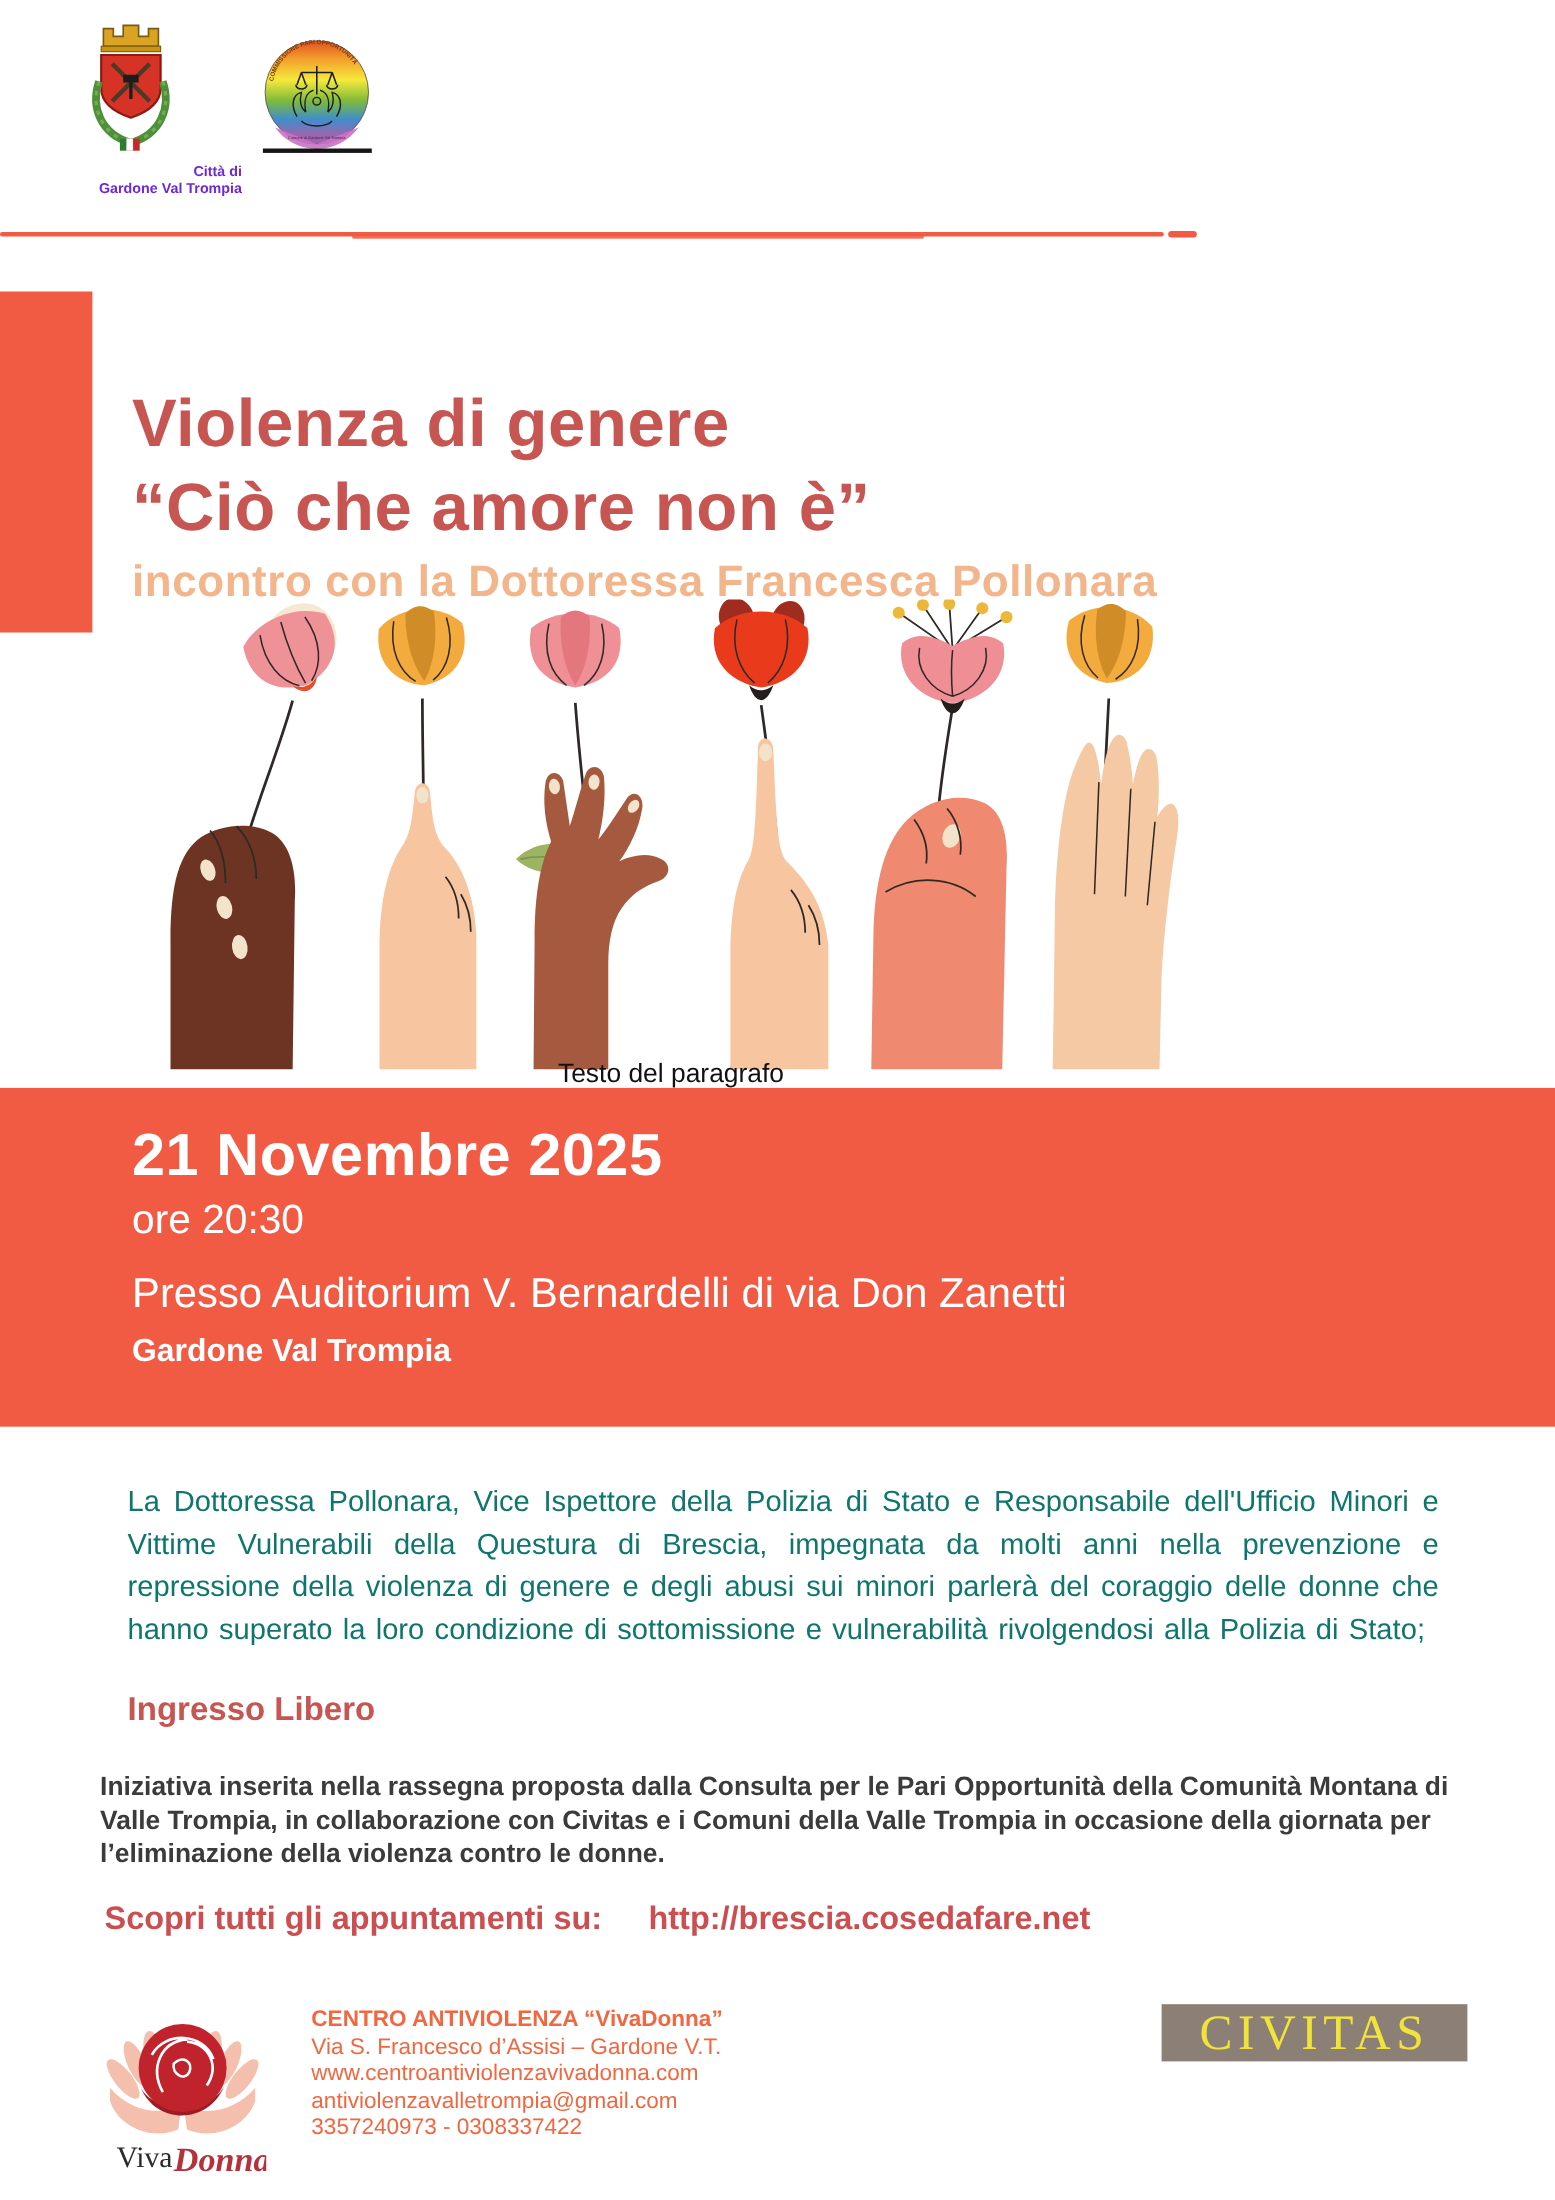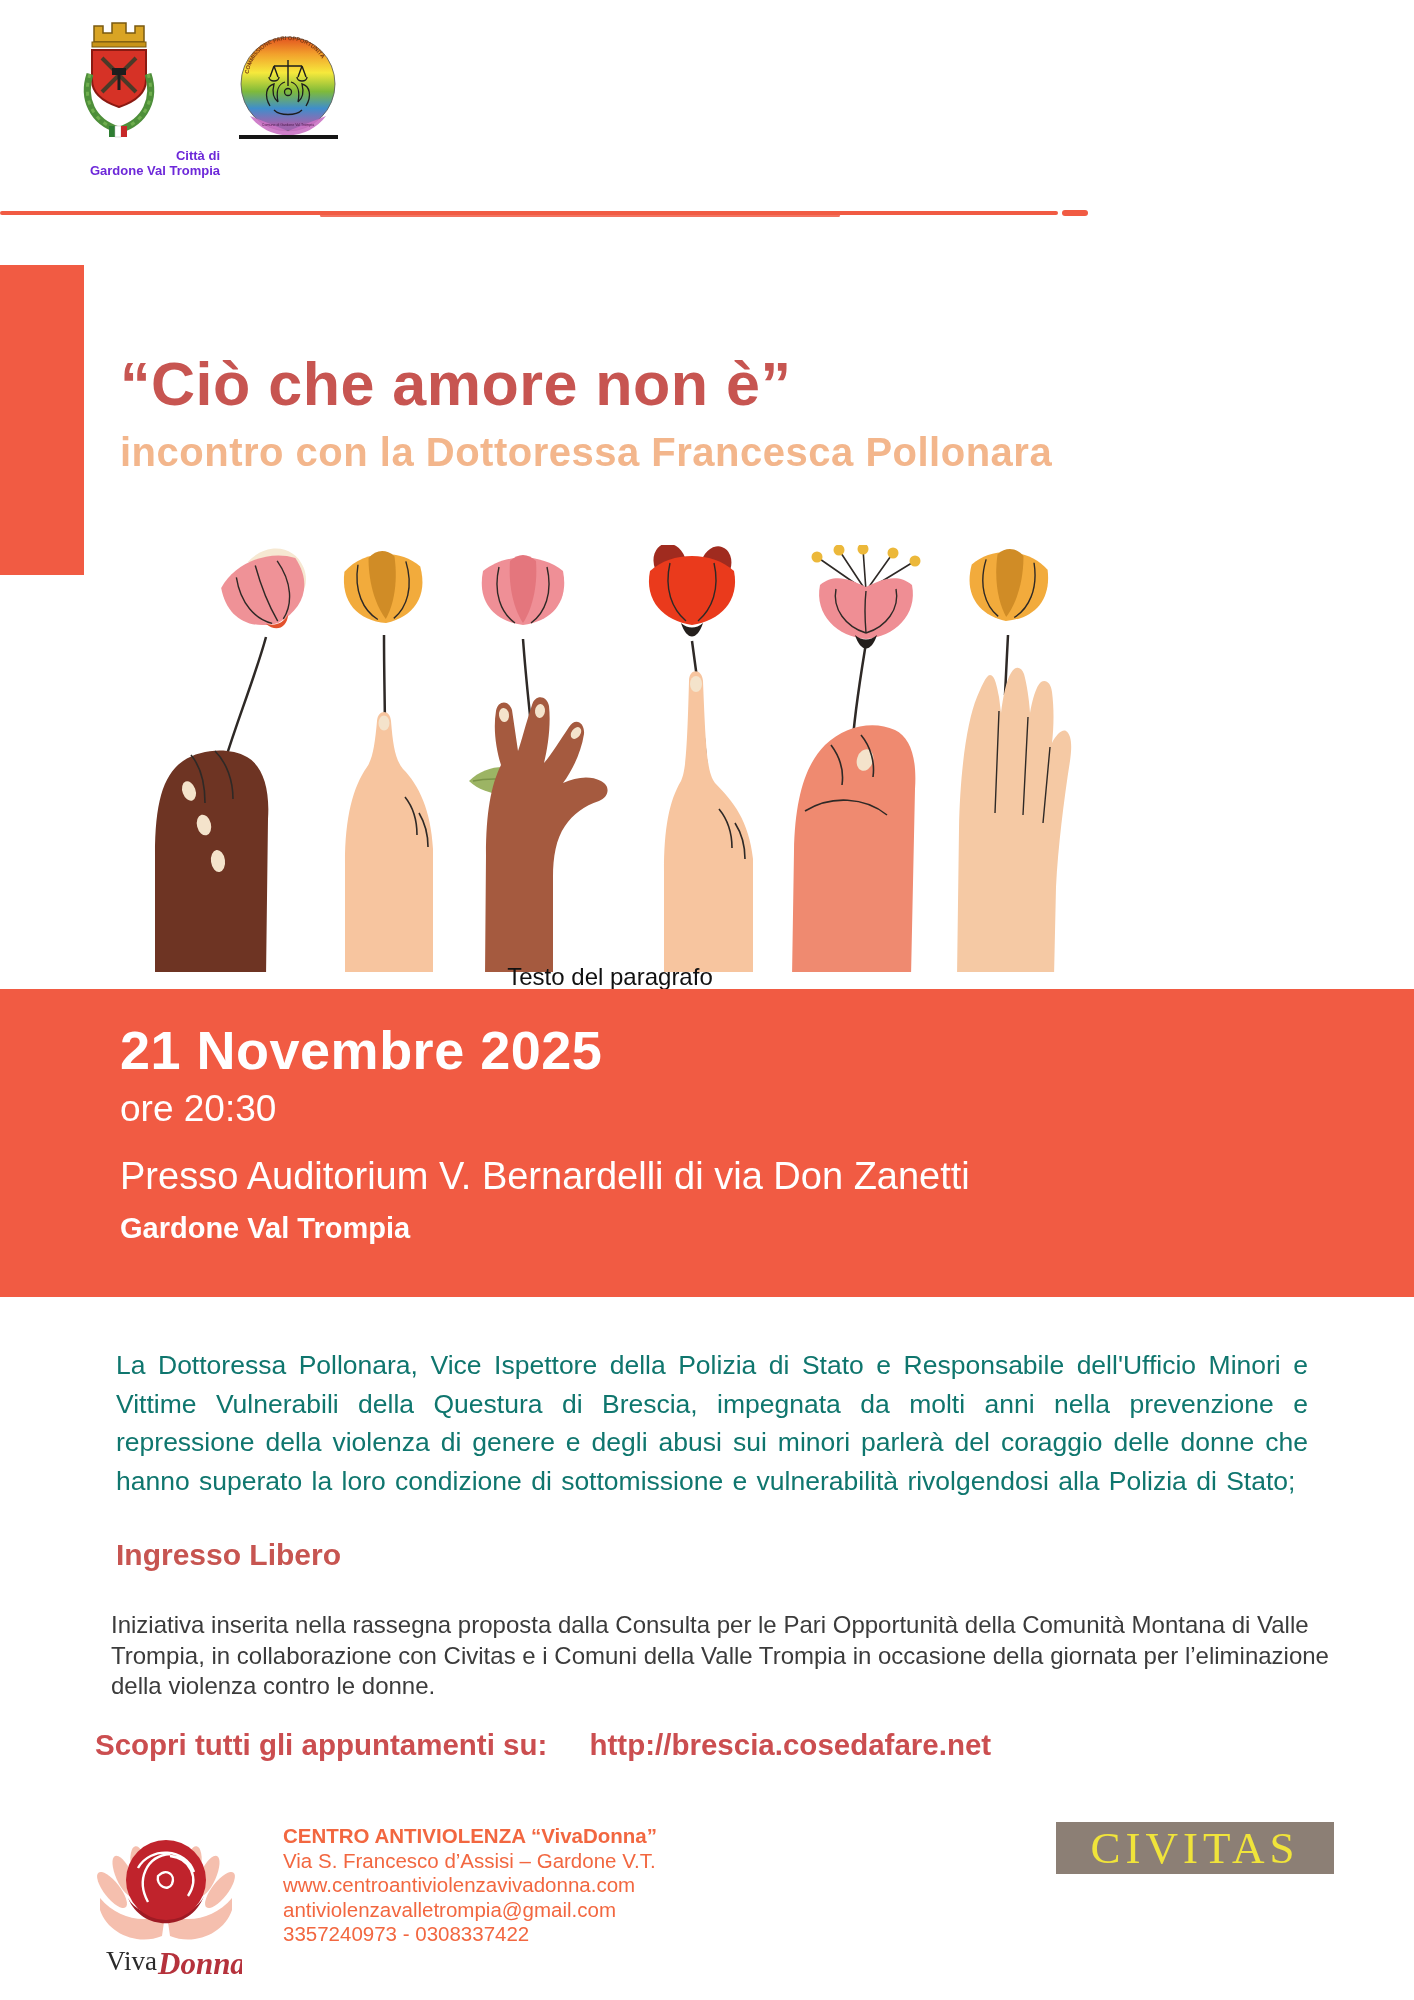--- a/index.html
+++ b/index.html
@@ -42,21 +42,21 @@
   .band-date  { font-size:54px; font-weight:600; line-height:62px; letter-spacing:0.5px; }
   .band-time  { font-size:37px; font-weight:500; line-height:44px; margin-top:6px; }
   .band-venue { font-size:38px; font-weight:400; line-height:46px; margin-top:22px; }
   .band-city  { font-size:29px; font-weight:700; line-height:35px; margin-top:12px; }
 
   
   .para-salmon { left:116px; top:1346px; width:1192px; font-size:26.5px; line-height:38.5px;
     color:#0f766e; font-weight:500; text-align:justify; text-align-last:left; word-spacing:2px; }
   .free-entry { left:116px; top:1538px; font-size:30px; font-weight:600; color:#C75551; }
   .para-dark { left:91px; top:1610px; width:1228px; font-size:24px; line-height:30.5px;
-    color:#3b3b3b; font-weight:400;margin-left:20px; }
+    color:#3b3b3b; font-weight:700; }
   .cta { left:95px; top:1728px; font-size:29.5px; color:#CB4E50; }
   .cta-label { font-weight:600; }
   .cta-url { font-weight:700; margin-left:34px; }
 
   
   .center-info { left:283px; top:1824px; color:#F26740; font-size:20.5px; line-height:24.6px; }
   .center-info .ci-title { font-weight:700; }
   .comunita { left:700px; top:1816px; display:flex; align-items:flex-start; }
   .comunita-text { margin-left:8px; transform:scaleX(0.95); transform-origin:left top; }
   .com-l1 { font-size:29px; font-weight:700; color:#8d8d8d; letter-spacing:-1px; line-height:31px; }
@@ -123,20 +123,21 @@
   </svg>
   <div class="abs logo-underline"></div>
 
   <div class="abs top-line"></div>
   <div class="abs top-line-2"></div>
   <div class="abs top-dash"></div>
 
   <div class="abs accent-bar"></div>
 
   <div class="abs title-block">
+    <div class="title-line">Violenza di genere</div>
     <div class="title-line">“Ciò che amore non è”</div>
     <div class="subtitle">incontro con la Dottoressa Francesca Pollonara</div>
   </div>
 
   <svg class="abs illustration" viewBox="0 0 982 427">
     <g stroke="#2e2926" stroke-width="2.5" fill="none">
       <path d="M163,92 C150,140 122,205 110,258"></path>
       <path d="M281,90 C281,130 282,160 282,192"></path>
       <path d="M420,94 C424,150 430,190 432,228"></path>
       <path d="M589,96 C598,160 606,230 608,296"></path>

